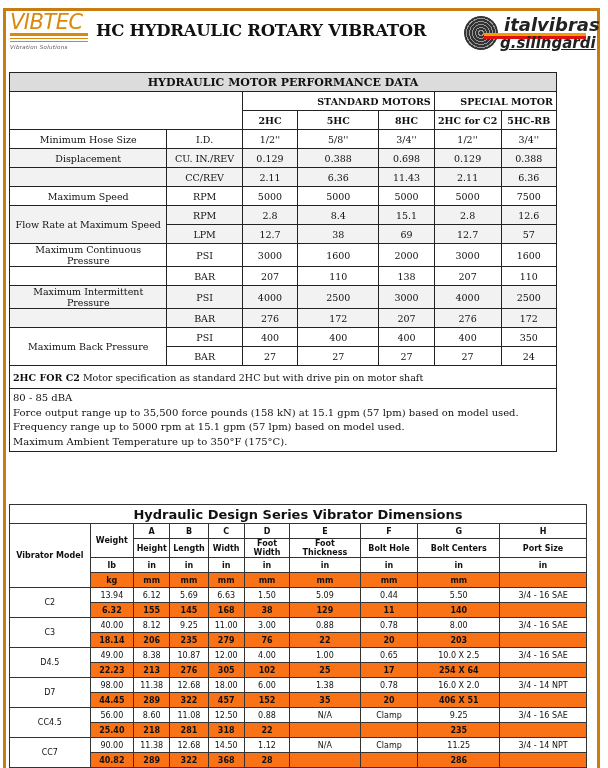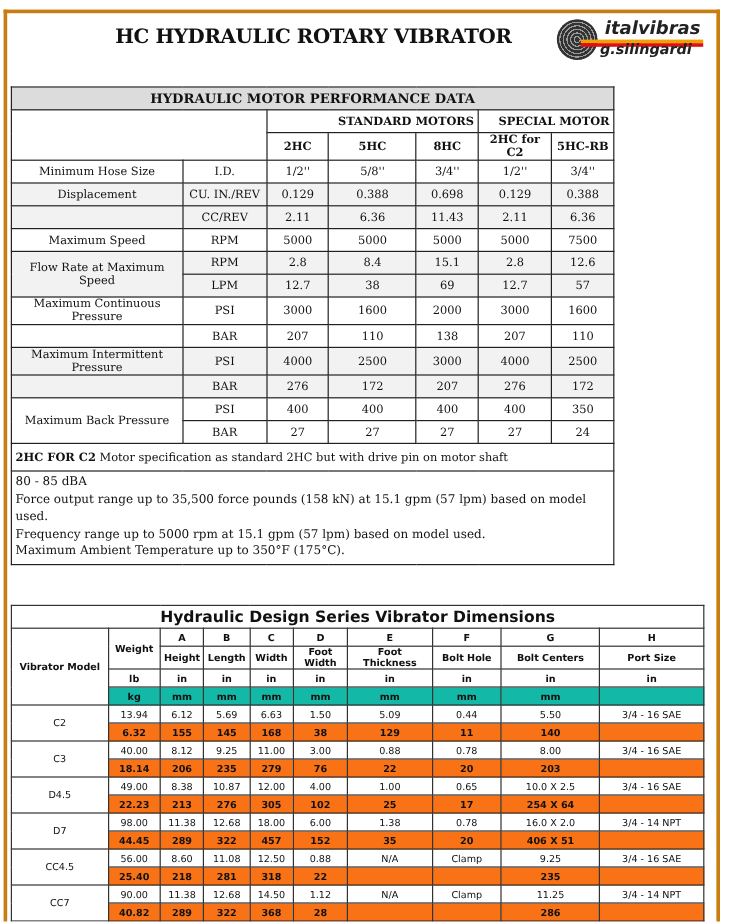--- a/index.html
+++ b/index.html
@@ -10,49 +10,56 @@
   .logo-vibtec .word { font-family:"DejaVu Sans", sans-serif; font-style:italic; color:#d8890e; font-size:21px; letter-spacing:-0.5px; line-height:20px; font-weight:400; }
   .logo-vibtec .bar { height:3px; background:#d8890e; margin-top:1px; }
   .logo-vibtec .bar.thin { height:1px; margin-top:2px; }
   .logo-vibtec .tag { font-family:"DejaVu Sans", sans-serif; font-style:italic; font-size:5.5px; color:#555; margin-top:2px; letter-spacing:0.3px; }
   .main-title { position:absolute; left:96px; top:21px; font-family:"DejaVu Serif", serif; font-weight:bold; font-size:16.5px; color:#111; letter-spacing:-0.3px; }
   .logo-italv { position:absolute; left:462px; top:14px; width:130px; height:40px; }
   .logo-italv .disc { position:absolute; left:2px; top:2px; width:34px; height:34px; border-radius:50%;
      background: repeating-radial-gradient(circle, #333 0 2px, #999 2px 3px); }
   .logo-italv .stripe1 { position:absolute; left:22px; top:19px; width:102px; height:3px; background:#f0a000; }
   .logo-italv .stripe2 { position:absolute; left:22px; top:22px; width:102px; height:3px; background:#e01010; }
-  .logo-italv .t1 { position:absolute; left:42px; top:0px; font-family:"DejaVu Sans", sans-serif; font-style:italic; font-weight:bold; font-size:15px; color:#222; }
-  .logo-italv .t2 { position:absolute; left:38px; top:20px; font-family:"DejaVu Sans", sans-serif; font-style:italic; font-weight:bold; font-size:12px; color:#222; }
+  .logo-italv .t1 { position:absolute; left:42px; top:0px; font-family:"DejaVu Sans", sans-serif; font-style:italic; font-weight:bold; font-size:18px; color:#222; }
+  .logo-italv .t2 { position:absolute; left:38px; top:20px; font-family:"DejaVu Sans", sans-serif; font-style:italic; font-weight:bold; font-size:15px; color:#222;text-decoration:underline; }
 
   table { border-collapse:collapse; }
-  .perf { position:absolute; left:9px; top:72px; width:503px; font-family:"DejaVu Serif", serif; font-size:9.5px; color:#111; }
+  .perf { position:absolute; left:9px; top:72px; width:548px; font-family:"DejaVu Serif", serif; font-size:9.5px; color:#111; }
   .perf td, .perf th { border:1px solid #222; padding:0 3px; height:18px; }
   .perf .title { background:#dcdcdc; font-weight:bold; font-size:11px; text-align:center; height:18px; }
   .perf .grp { font-weight:bold; text-align:right; font-size:9.5px; }
   .perf .mh { font-weight:bold; text-align:center;margin-left:38px; }
   .perf .c { text-align:center; }
   .perf .lbl { text-align:center; }
   .perf tr.alt td { background:#f2f2f2; }
   .perf .note { font-size:9.5px; height:22px; }
   .perf .notes { font-size:10px; line-height:14.5px; padding:2px 3px; }
 
   .dims { position:absolute; left:9px; top:504px; width:578px; font-family:"DejaVu Sans", sans-serif; font-size:8px; color:#111; }
   .dims td { border:1px solid #333; padding:0 2px; text-align:center; height:14px; }
   .dims .title { font-size:13px; font-weight:bold; height:18px; background:#fff; }
   .dims .b { font-weight:bold; }
   .dims tr.metric td.m { background:#f97316; font-weight:bold; }
-  .dims tr.unit2 td.u { background:#14b8a6; font-weight:bold;margin-left:29px; }
+  .dims tr.unit2 td.u { background:#f97316; font-weight:bold;margin-left:29px; }
   .dims .model { font-size:8px; }
 </style>
 </head>
 <body>
 
 <div class="frame"></div>
 
 <div class="header">
+  <div class="logo-vibtec">
+    <div class="word">VIBTEC</div>
+    <div class="bar"></div>
+    <div class="bar thin"></div>
+    <div class="bar thin"></div>
+    <div class="tag">Vibration Solutions</div>
+  </div>
   <div class="main-title">HC HYDRAULIC ROTARY VIBRATOR</div>
   <div class="logo-italv">
     <div class="disc"></div>
     <div class="stripe1"></div>
     <div class="stripe2"></div>
     <div class="t1">italvibras</div>
     <div class="t2">g.silingardi</div>
   </div>
 </div>
 

